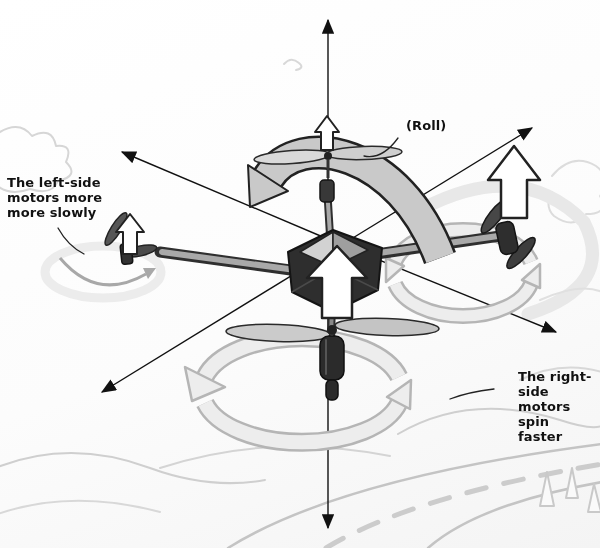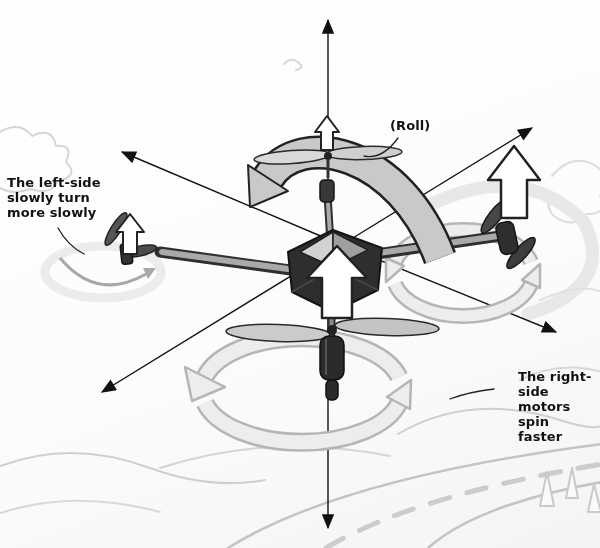--- a/index.html
+++ b/index.html
@@ -10,21 +10,21 @@
   }
   .stage svg{position:absolute;left:0;top:0;}
   .label{
     position:absolute;
     font:600 13px/1.15 "DejaVu Sans",sans-serif;
     color:#111;
     white-space:pre-line;
     letter-spacing:0.1px;
   }
   .label-left{left:7px;top:176px;}
-  .label-roll{left:390px;top:119px;}
+  .label-roll{left:406px;top:119px;}
   .label-right{left:497px;top:370px;margin-left:21px;}
 </style>
 </head>
 <body>
 
 <div class="stage">
 
 <svg width="600" height="548" viewBox="0 0 600 548">
   <defs>
     <marker id="ah" viewBox="0 0 12 10" refX="11" refY="5" markerWidth="11" markerHeight="9" orient="auto">
@@ -143,20 +143,20 @@
   </g>
 
   <g fill="none" stroke="#222" stroke-width="1.3" stroke-linecap="round">
     <path d="M 58 228 Q 68 246 84 254"></path>
     <path d="M 398 138 Q 382 160 364 156"></path>
     <path d="M 494 389 Q 468 392 450 399"></path>
   </g>
 </svg>
 
 <div class="label label-left">The left-side
-slowly turn
+motors more
 more slowly</div>
 <div class="label label-roll">(Roll)</div>
 <div class="label label-right">The right-side
 motors spin
 faster</div>
 
 </div>
 
 </body></html>

